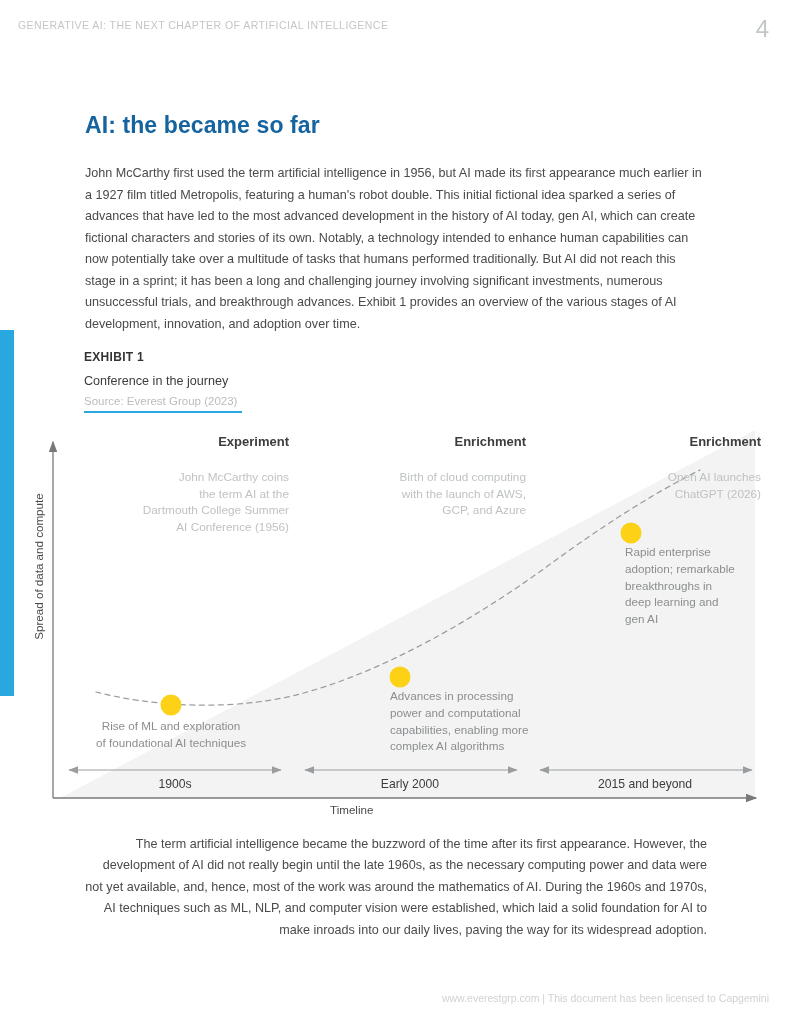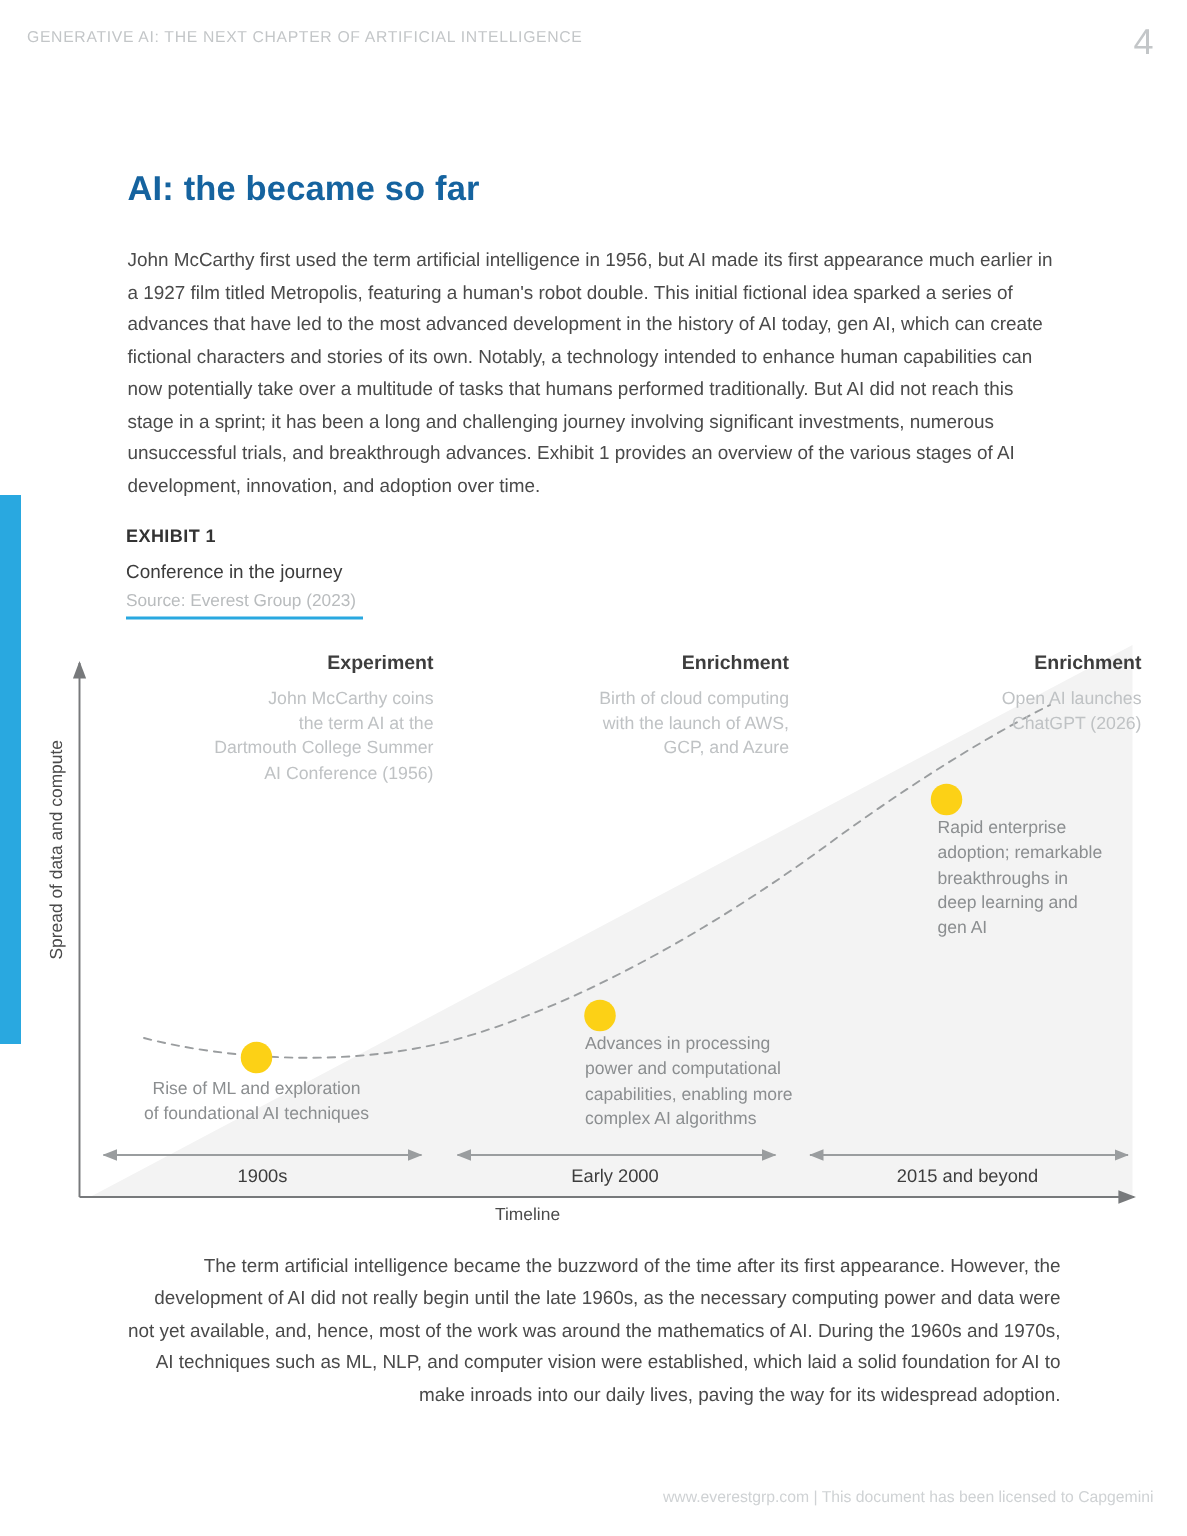--- a/index.html
+++ b/index.html
@@ -132,21 +132,21 @@
   }
   .stage-name {
     font-size: 13px;
     font-weight: bold;
     color: #3d3d3d;
   }
   .stage-desc {
     font-size: 11.8px;
     line-height: 16.5px;
     color: #bfc2c4;
-    margin-top: 8px;
+    margin-top: 20px;
     white-space: pre-line;
   }
   .stage-1 { left: 59px;  top: 434px; }
   .stage-2 { left: 296px; top: 434px; }
   .stage-3 { left: 531px; top: 434px; }
 
   
   .annot {
     position: absolute;
     font-size: 11.7px;

